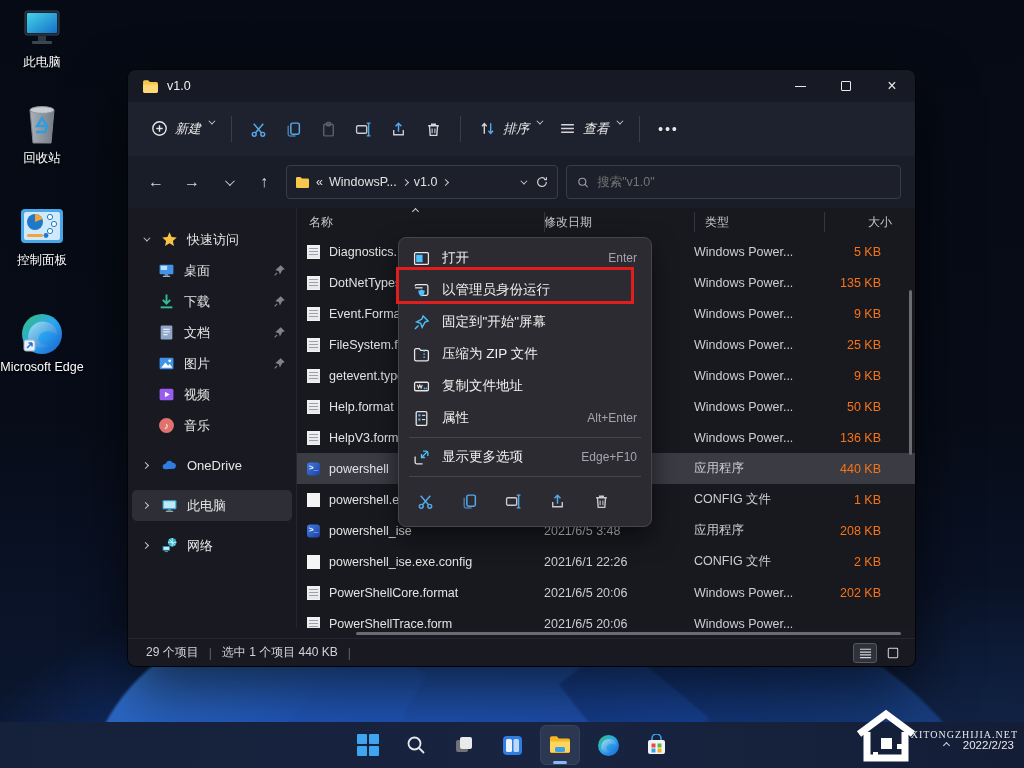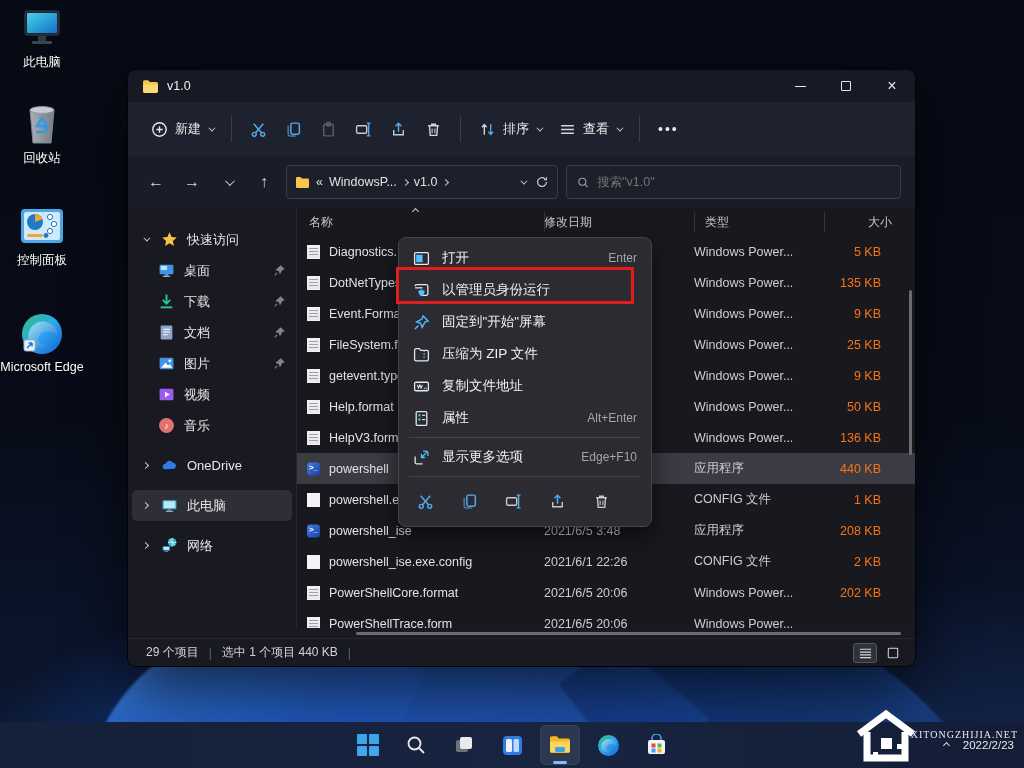--- a/index.html
+++ b/index.html
@@ -30,21 +30,21 @@
     background:#191a21; border-radius:8px; overflow:hidden;
     box-shadow:0 24px 60px rgba(0,0,0,.65), 0 0 0 1px #05060a; color:#e8e8e8; }
   .titlebar { height:32px; background:#171a24; display:flex; align-items:center; padding-left:14px; }
   .titlebar .ttl { font-size:12.5px; color:#f0f0f0; margin-left:8px; }
   .caption { margin-left:auto; display:flex; height:100%; }
   .capbtn { width:46px; height:100%; display:flex; align-items:center; justify-content:center; color:#e8e8e8; font-size:13px; }
   .glyph-min { width:11px; height:1px; background:#e8e8e8; display:block; }
   .glyph-max { width:10px; height:10px; border:1px solid #e8e8e8; display:block; border-radius:1px; }
 
   .toolbar { height:54px; background:#1e212e; display:flex; align-items:center; padding:0 14px; }
-  .tbbtn { display:flex; align-items:center; gap:7px; padding:7px 9px; border-radius:5px; font-size:13px; color:#eaeaea; }
+  .tbbtn { display:flex; gap:7px; padding:7px 9px; border-radius:5px; font-size:13px; color:#eaeaea;font-style:italic; }
   .tbsep { width:1px; height:26px; background:#3a3d48; margin:0 9px; }
   .ico16 { width:17px; height:17px; display:block; }
   .more-dots { font-size:14px; letter-spacing:2px; color:#eaeaea; }
 
   .navbar { height:52px; background:#191d28; display:flex; align-items:center; padding:0 14px; gap:8px; }
   .navarr { width:28px; height:28px; display:flex; align-items:center; justify-content:center;
     color:#d8d8d8; font-size:16px; border-radius:4px; }
   .navarr.dim { color:#8c8f99; font-size:11px; }
   .addrbar { width:272px; height:34px; border:1px solid #3a3d48; background:#1d202b; border-radius:4px;
     display:flex; align-items:center; padding:0 8px; gap:6px; font-size:12.5px; color:#e2e2e2; }

